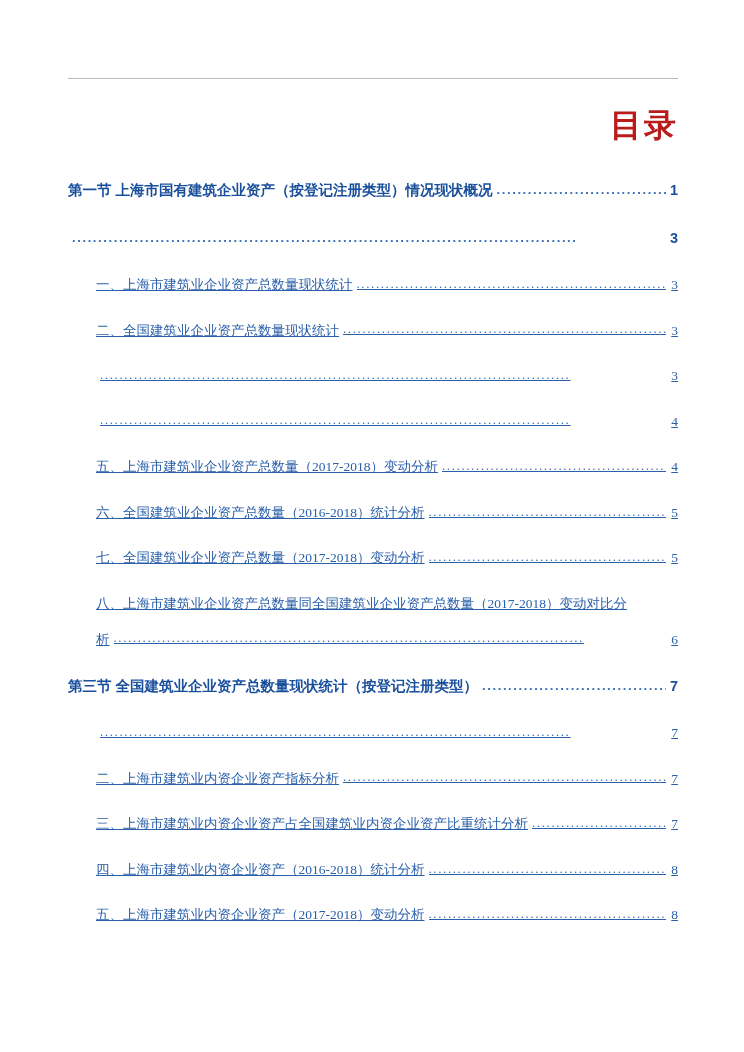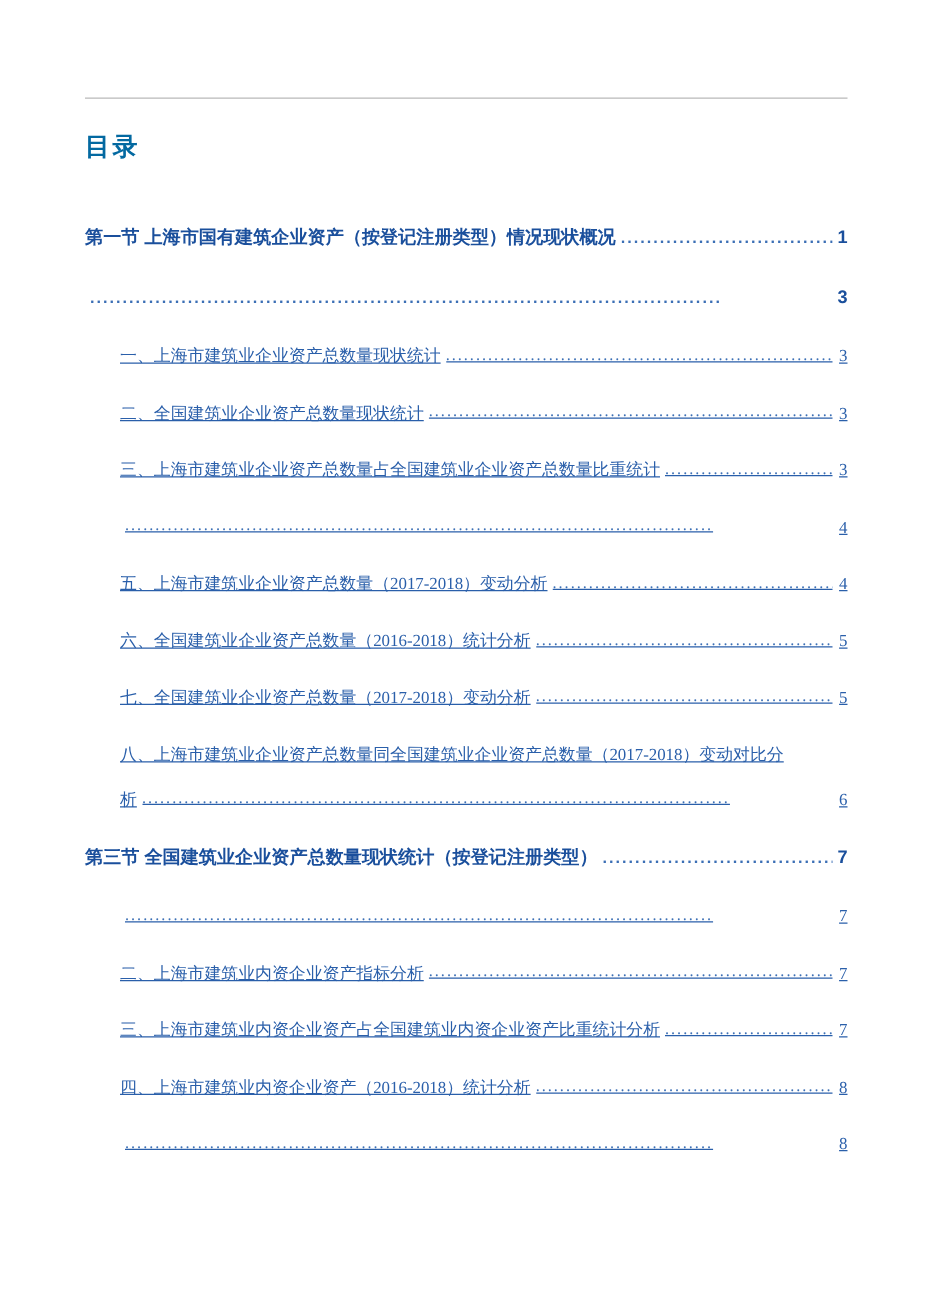--- a/index.html
+++ b/index.html
@@ -31,25 +31,25 @@
     top: 78px;
     width: 610px;
     height: 0;
     border-top: 1px solid #b9b9b9;
   }
   .doc-title {
     position: absolute;
     left: 0;
     top: 104px;
     width: 610px;
-    text-align: left;
+    text-align: right;
     font-family: "Liberation Sans", "DejaVu Sans", sans-serif;
     font-weight: bold;
-    font-size: 20px;
-    color: #0369a1;
+    font-size: 32px;
+    color: #b91c1c;
     letter-spacing: 2px;
   }
   .toc {
     position: absolute;
     left: 0;
     top: 166px;
     width: 610px;
   }
   .entry {
     display: block;
@@ -146,21 +146,20 @@
       <a class="entry lvl2">
         <span class="row">
           <span class="lbl">二、全国建筑业企业资产总数量现状统计</span>
           <span class="dots">.................................................................................................</span>
           <span class="pg">3</span>
         </span>
       </a>
 
       <a class="entry lvl2">
         <span class="row">
-          <span class="lbl">三、上海市建筑业企业资产总数量占全国建筑业企业资产总数量比重统计</span>
           <span class="dots">.................................................................................................</span>
           <span class="pg">3</span>
         </span>
       </a>
 
       <a class="entry lvl2">
         <span class="row">
           <span class="dots">.................................................................................................</span>
           <span class="pg">4</span>
         </span>
@@ -233,20 +232,21 @@
       <a class="entry lvl2">
         <span class="row">
           <span class="lbl">四、上海市建筑业内资企业资产（2016-2018）统计分析</span>
           <span class="dots">.................................................................................................</span>
           <span class="pg">8</span>
         </span>
       </a>
 
       <a class="entry lvl2">
         <span class="row">
+          <span class="lbl">五、上海市建筑业内资企业资产（2017-2018）变动分析</span>
           <span class="dots">.................................................................................................</span>
           <span class="pg">8</span>
         </span>
       </a>
 
     </div>
   </div>
 </div>
 
 </body></html>

